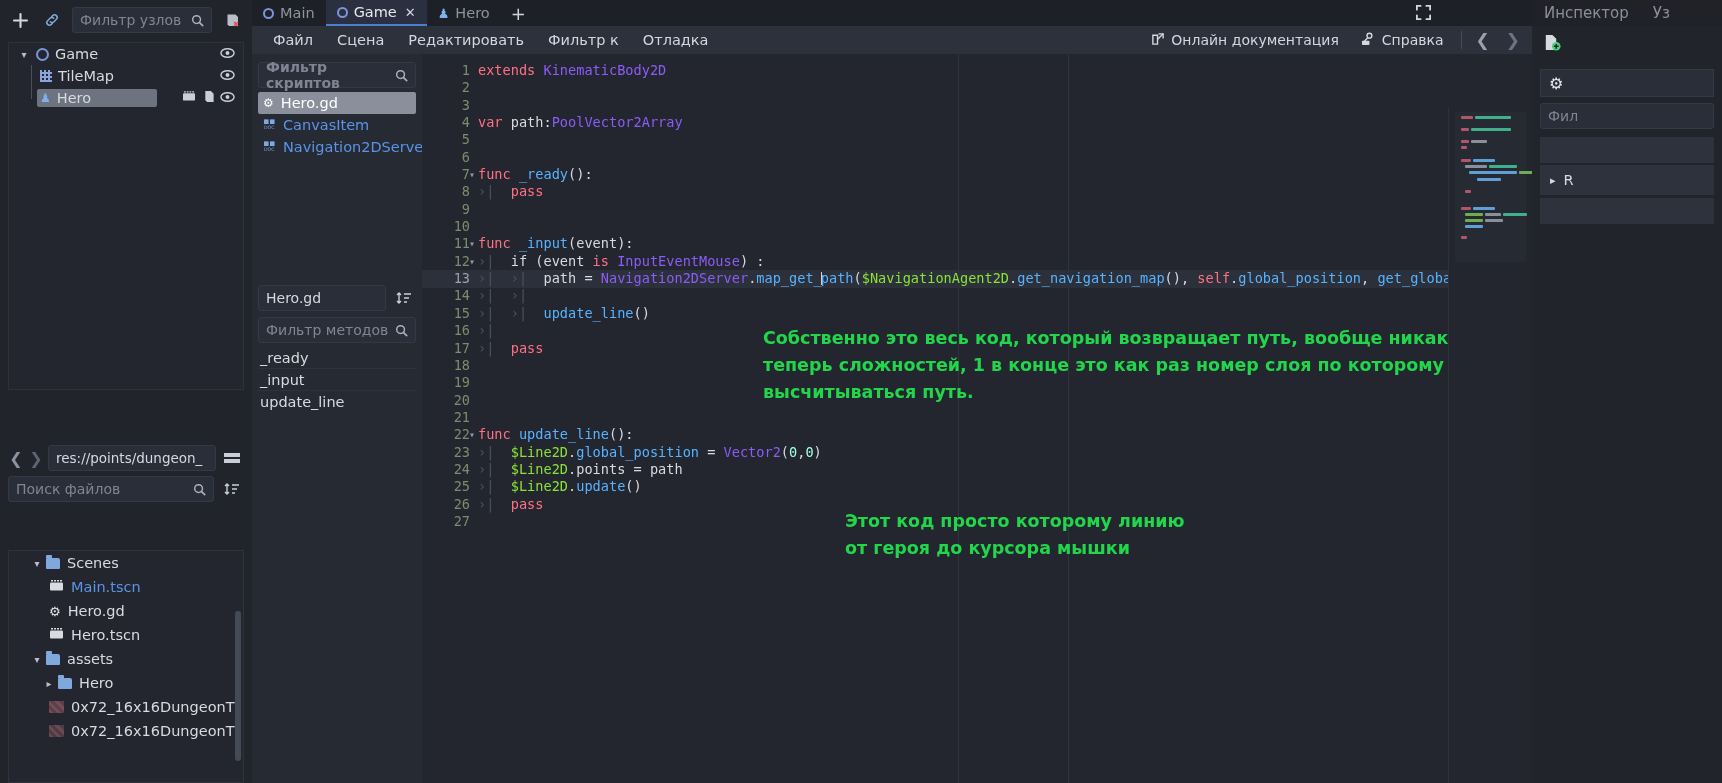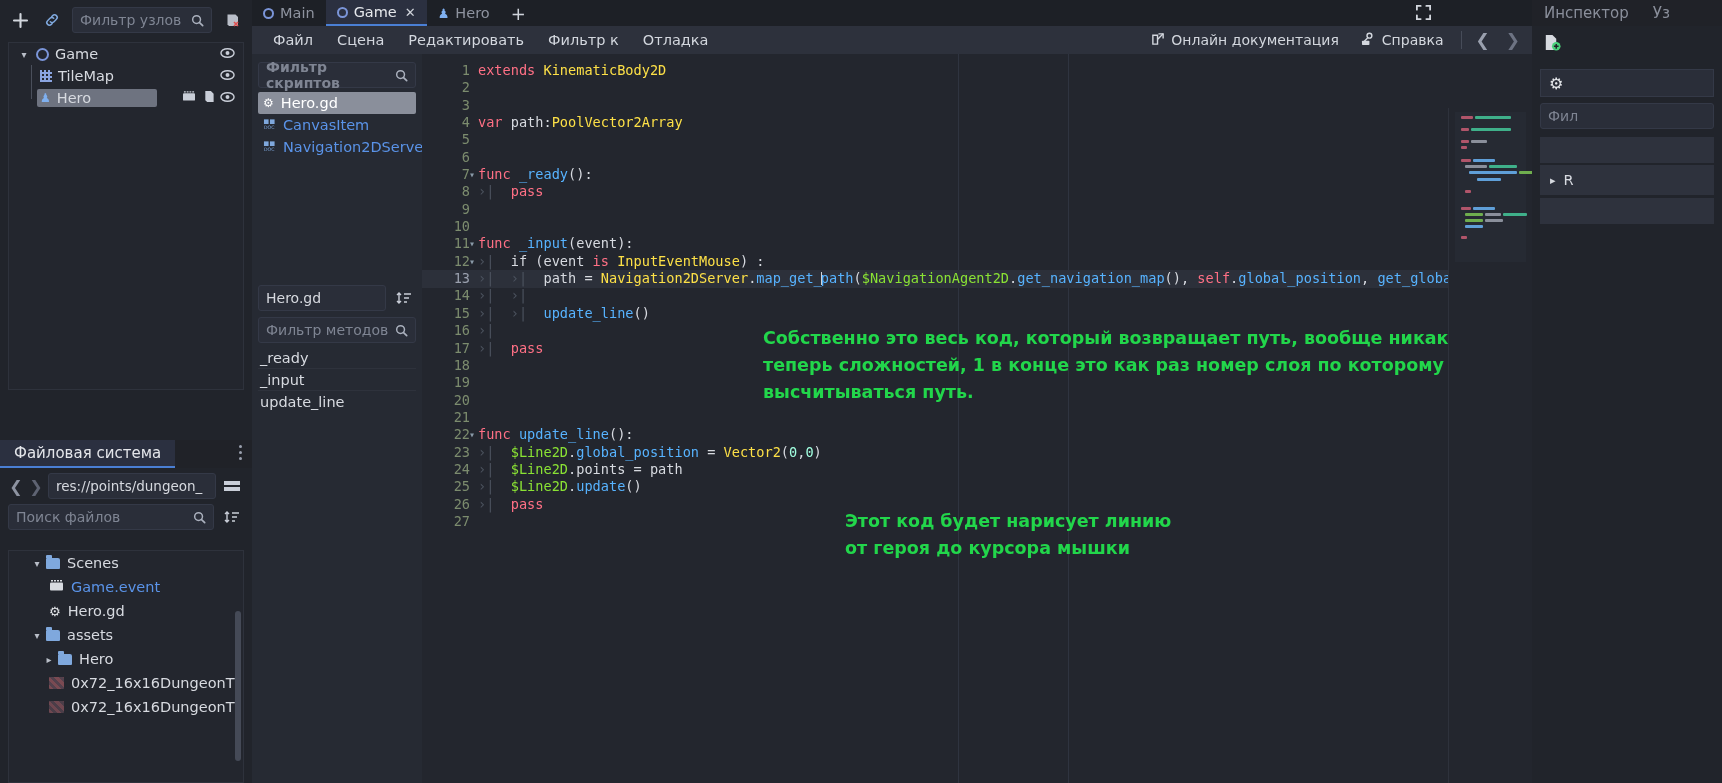--- a/index.html
+++ b/index.html
@@ -139,21 +139,21 @@
   }
   .gutter { position:absolute; left:0; top:8px; width:54px; text-align:right; }
   .gutter .ln { color:#7c8c6e; height:17.35px; padding-right:6px; }
   .gutter .ln.cur { color:#9aa0ae; }
   .fold { position:absolute; right:-1px; width:10px; color:#8a9aa8; font-size:10px; text-align:center;}
   .codearea { position:absolute; left:56px; top:8px; right:0; }
   .cl { height:17.35px; color:#d7dae0; }
   .ind { color:#4b525e; }
   .hl-row { position:absolute; left:0; right:0; height:17.35px; background:#2c303a; }
   .kw   { color:#ff7085; }
-  .type { color:#fde047;text-align:center; }
+  .type { color:#8b5cf6;text-align:center; }
   .fn   { color:#57b3ff; }
   .var  { color:#d7dae0; }
   .node { color:#8ae234; }
   .num  { color:#a1ffe0; }
   .selfk{ color:#ff7085; }
   .cursor { display:inline-block; width:1px; height:13px; background:#cfd3da; vertical-align:-2px;
             margin: 0 -1px; }
   .vguide { position:absolute; top:0; bottom:0; width:1px; background:#2f3440; }
 
   .annot {
@@ -267,30 +267,20 @@
       <span class="eye">
         <svg width="15" height="12" viewBox="0 0 16 12">
             <ellipse cx="8" cy="6" rx="7" ry="4.6" stroke="#c9ced8" stroke-width="1.5" fill="none"></ellipse>
             <circle cx="8" cy="6" r="2.1" fill="#c9ced8"></circle>
           </svg>
       </span>
     </div>
   </div>
 
   <div id="fs-panel">
-    <div class="panel-tabbar">
-      <div class="panel-tab active">
-        <span>Файловая система</span>
-      </div>
-      <div class="panel-dots">
-          <i></i>
-          <i></i>
-          <i></i>
-        </div>
-    </div>
 
     <div class="fs-pathrow">
       <span class="navarrow">❮</span>
       <span class="navarrow" style="color:#5e6372;">❯</span>
       <div class="pathbox">
         <span>res://points/dungeon_</span>
       </div>
       <span class="ic-btn">
         <svg width="18" height="14" viewBox="0 0 18 14">
             <rect x="1" y="2" width="16" height="4" fill="#c9ced8"></rect>
@@ -324,28 +314,37 @@
         <span class="lbl">Scenes</span>
       </div>
 
       <div class="fs-row" style="padding-left:40px;">
         <span style="margin-right:7px;">
           <svg width="15" height="13" viewBox="0 0 15 13">
               <rect x="1" y="3.5" width="13" height="8" rx="1" fill="#d7dae0"></rect>
               <path d="M2 1.8h2M5 1.8h2M8 1.8h2M11 1.8h2" stroke="#d7dae0" stroke-width="1.4"></path>
             </svg>
         </span>
-        <span class="lbl blue">Game.event</span>
+        <span class="lbl blue">Main.tscn</span>
       </div>
 
       <div class="fs-row" style="padding-left:40px;">
         <span style="margin-right:7px;color:#e4e6ea;font-size:13px;">⚙</span>
         <span class="lbl">Hero.gd</span>
       </div>
 
+      <div class="fs-row" style="padding-left:40px;">
+        <span style="margin-right:7px;">
+          <svg width="15" height="13" viewBox="0 0 15 13">
+              <rect x="1" y="3.5" width="13" height="8" rx="1" fill="#d7dae0"></rect>
+              <path d="M2 1.8h2M5 1.8h2M8 1.8h2M11 1.8h2" stroke="#d7dae0" stroke-width="1.4"></path>
+            </svg>
+        </span>
+        <span class="lbl">Hero.tscn</span>
+      </div>
 
       <div class="fs-row" style="padding-left:22px;">
         <span class="arrow">▾</span>
         <span class="folder-ic" style="margin:0 7px 0 3px;"></span>
         <span class="lbl">assets</span>
       </div>
 
       <div class="fs-row" style="padding-left:34px;">
         <span class="arrow">▸</span>
         <span class="folder-ic" style="margin:0 7px 0 3px;"></span>
@@ -500,21 +499,21 @@
 
     <div id="code-col">
       <div class="vguide" style="left:536px;"></div>
       <div class="vguide" style="left:646px;"></div>
       <div class="hl-row" id="cur-hl" style="top: 216.2px;"></div>
       <div class="gutter code" id="gutter"><div class="ln" style="position: relative;">1</div><div class="ln" style="position: relative;">2</div><div class="ln" style="position: relative;">3</div><div class="ln" style="position: relative;">4</div><div class="ln" style="position: relative;">5</div><div class="ln" style="position: relative;">6</div><div class="ln" style="position: relative;">7<span class="fold">▾</span></div><div class="ln" style="position: relative;">8</div><div class="ln" style="position: relative;">9</div><div class="ln" style="position: relative;">10</div><div class="ln" style="position: relative;">11<span class="fold">▾</span></div><div class="ln" style="position: relative;">12<span class="fold">▾</span></div><div class="ln cur" style="position: relative;">13</div><div class="ln" style="position: relative;">14</div><div class="ln" style="position: relative;">15</div><div class="ln" style="position: relative;">16</div><div class="ln" style="position: relative;">17</div><div class="ln" style="position: relative;">18</div><div class="ln" style="position: relative;">19</div><div class="ln" style="position: relative;">20</div><div class="ln" style="position: relative;">21</div><div class="ln" style="position: relative;">22<span class="fold">▾</span></div><div class="ln" style="position: relative;">23</div><div class="ln" style="position: relative;">24</div><div class="ln" style="position: relative;">25</div><div class="ln" style="position: relative;">26</div><div class="ln" style="position: relative;">27</div></div>
       <div class="codearea code" id="codearea"><div class="cl"><span class="kw">extends </span><span class="type">KinematicBody2D</span></div><div class="cl"></div><div class="cl"></div><div class="cl"><span class="kw">var </span><span class="var">path</span><span class="var">:</span><span class="type">PoolVector2Array</span></div><div class="cl"></div><div class="cl"></div><div class="cl"><span class="kw">func </span><span class="fn">_ready</span><span class="var">():</span></div><div class="cl"><span class="ind">›|  </span><span class="kw">pass</span></div><div class="cl"></div><div class="cl"></div><div class="cl"><span class="kw">func </span><span class="fn">_input</span><span class="var">(event):</span></div><div class="cl"><span class="ind">›|  </span><span class="var">if (event </span><span class="kw">is</span><span class="var"> </span><span class="type">InputEventMouse</span><span class="var">) :</span></div><div class="cl"><span class="ind">›|  </span><span class="ind">›|  </span><span class="var">path = </span><span class="type">Navigation2DServer</span><span class="var">.</span><span class="fn">map_get_</span><span class="cursor"></span><span class="fn">path</span><span class="var">(</span><span class="node">$NavigationAgent2D</span><span class="var">.</span><span class="fn">get_navigation_map</span><span class="var">(), </span><span class="selfk">self</span><span class="var">.</span><span class="fn">global_position</span><span class="var">, </span><span class="fn">get_global_mouse_position</span></div><div class="cl"><span class="ind">›|  </span><span class="ind">›|  </span></div><div class="cl"><span class="ind">›|  </span><span class="ind">›|  </span><span class="fn">update_line</span><span class="var">()</span></div><div class="cl"><span class="ind">›|  </span></div><div class="cl"><span class="ind">›|  </span><span class="kw">pass</span></div><div class="cl"></div><div class="cl"></div><div class="cl"></div><div class="cl"></div><div class="cl"><span class="kw">func </span><span class="fn">update_line</span><span class="var">():</span></div><div class="cl"><span class="ind">›|  </span><span class="node">$Line2D</span><span class="var">.</span><span class="fn">global_position</span><span class="var"> = </span><span class="type">Vector2</span><span class="var">(</span><span class="num">0</span><span class="var">,</span><span class="num">0</span><span class="var">)</span></div><div class="cl"><span class="ind">›|  </span><span class="node">$Line2D</span><span class="var">.points = path</span></div><div class="cl"><span class="ind">›|  </span><span class="node">$Line2D</span><span class="var">.</span><span class="fn">update</span><span class="var">()</span></div><div class="cl"><span class="ind">›|  </span><span class="kw">pass</span></div><div class="cl"></div></div>
       <div class="annot" id="annot0" style="color: rgb(34, 214, 75); left: 341px; top: 271px;">Собственно это весь код, который возвращает путь, вообще никаких
 теперь сложностей, 1 в конце это как раз номер слоя по которому будет
 высчитываться путь.</div>
-      <div class="annot" id="annot1" style="color: rgb(34, 214, 75); left: 423px; top: 454px;">Этот код будет нарисует линию
+      <div class="annot" id="annot1" style="color: rgb(34, 214, 75); left: 423px; top: 454px;">Этот код просто которому линию
 от героя до курсора мышки</div>
     </div>
 
     <div id="minimap">
       <div class="mm-inner">
         <div class="mm-line" style="left:6px;top:4px;width:12px;background:#b0556a;"></div>
         <div class="mm-line" style="left:20px;top:4px;width:36px;background:#3fb08a;"></div>
         <div class="mm-line" style="left:6px;top:16px;width:8px;background:#b0556a;"></div>
         <div class="mm-line" style="left:16px;top:16px;width:40px;background:#3fb08a;"></div>
         <div class="mm-line" style="left:6px;top:28px;width:8px;background:#b0556a;"></div>

